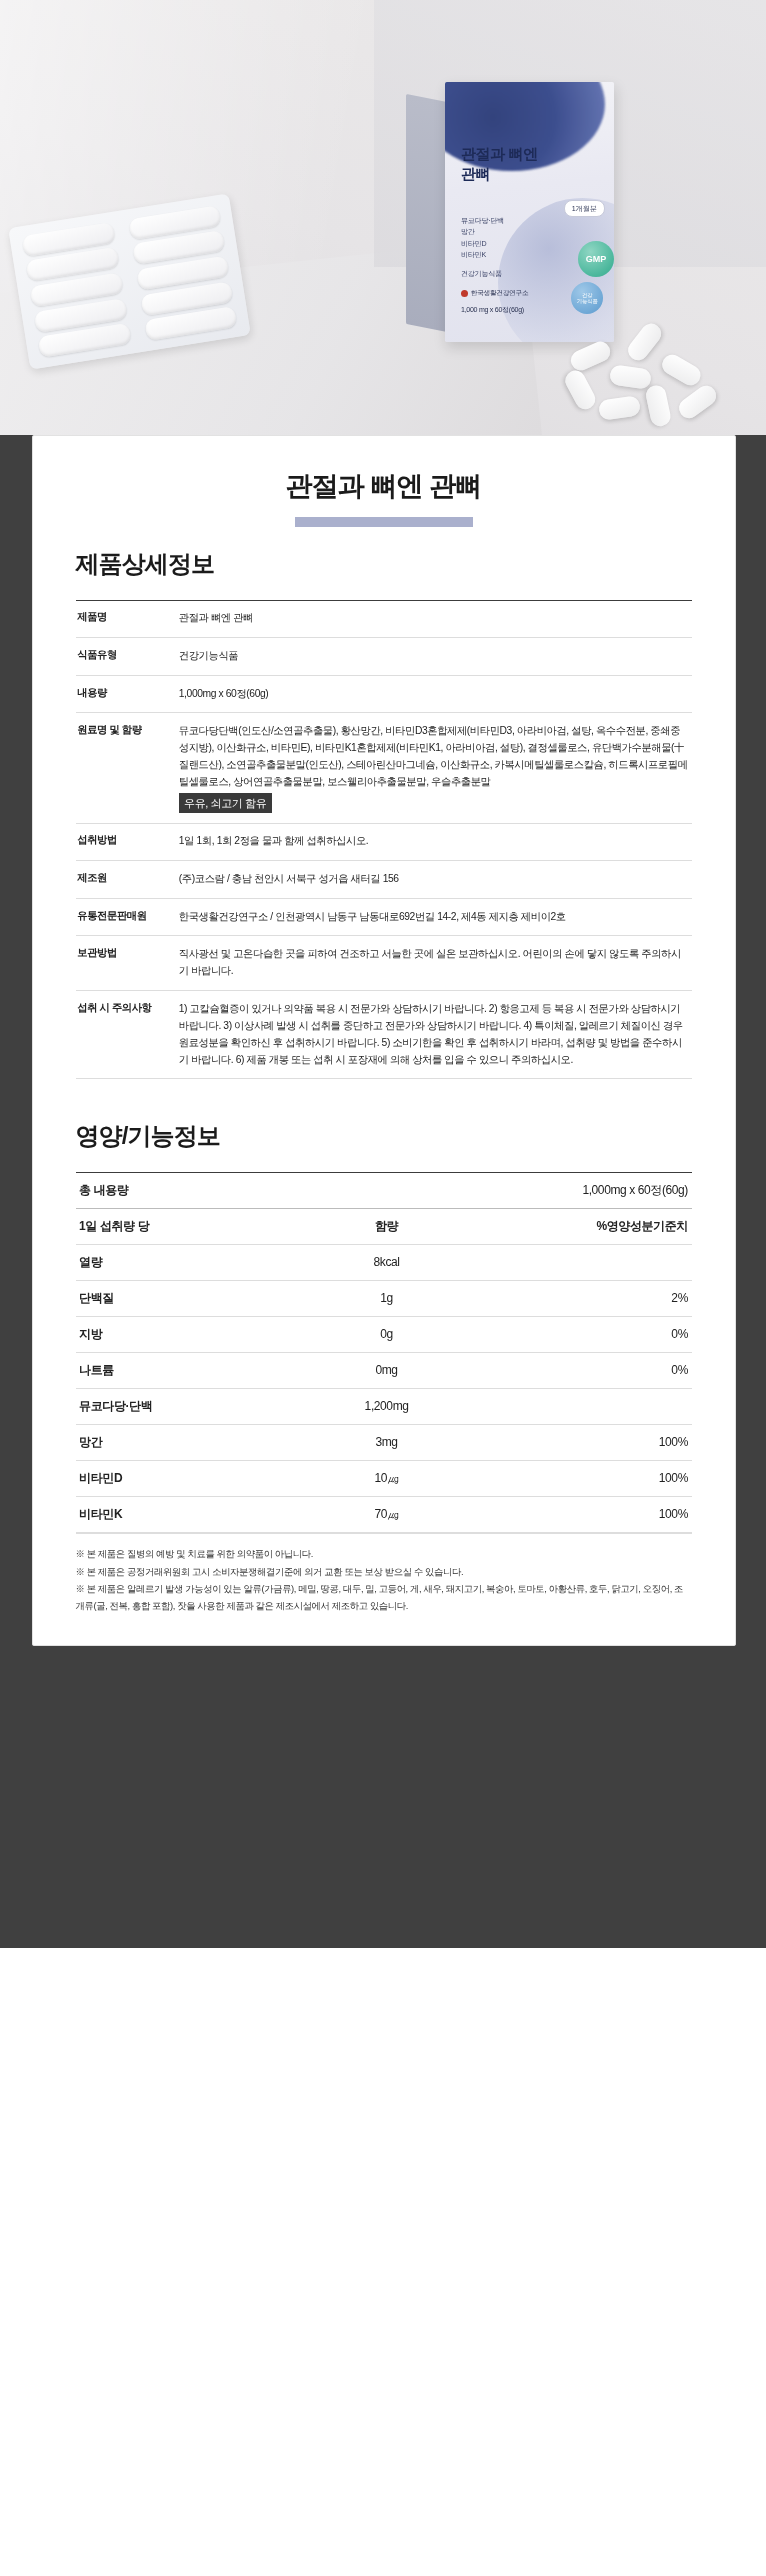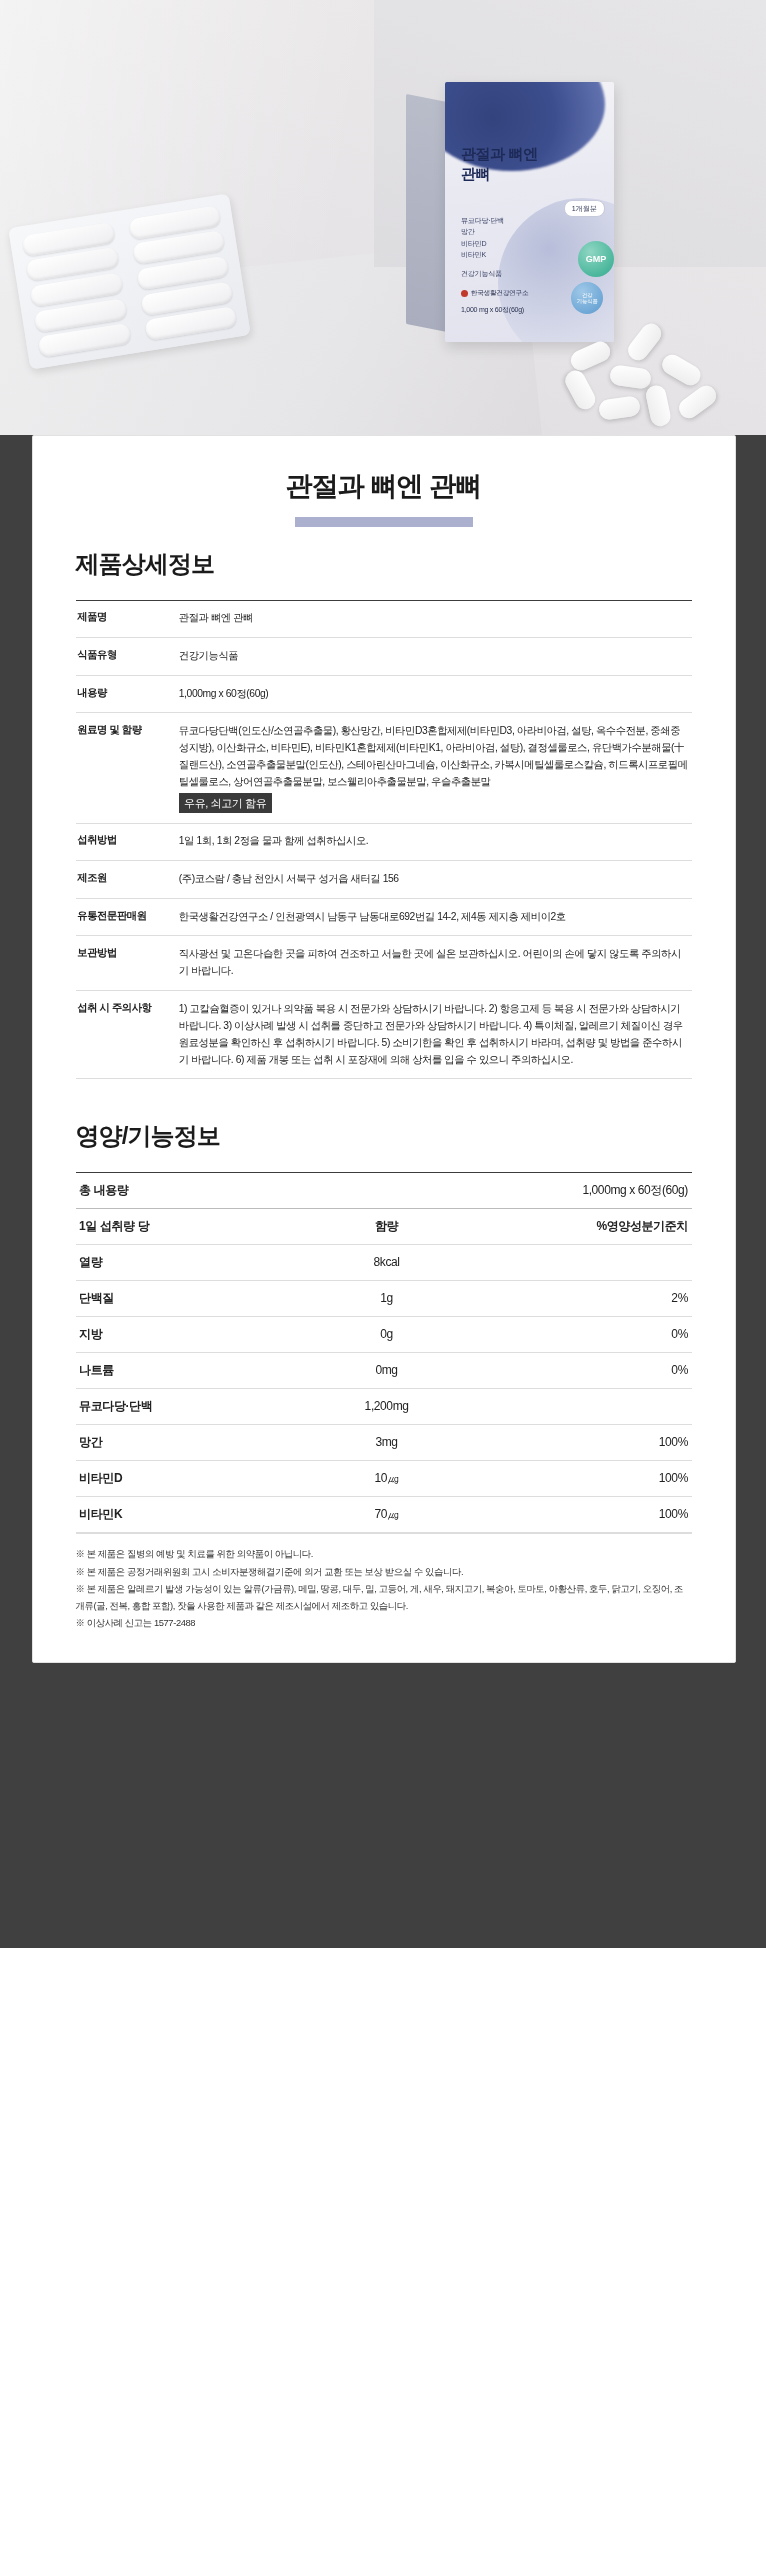--- a/index.html
+++ b/index.html
@@ -454,18 +454,17 @@
           <td class="r">100%</td>
         </tr>
       </tbody>
     </table>
 
 
     <div class="footnotes">
       <div>※ 본 제품은 질병의 예방 및 치료를 위한 의약품이 아닙니다.</div>
       <div>※ 본 제품은 공정거래위원회 고시 소비자분쟁해결기준에 의거 교환 또는 보상 받으실 수 있습니다.</div>
       <div>※ 본 제품은 알레르기 발생 가능성이 있는 알류(가금류), 메밀, 땅콩, 대두, 밀, 고등어, 게, 새우, 돼지고기, 복숭아, 토마토, 아황산류, 호두, 닭고기, 오징어, 조개류(굴, 전복, 홍합 포함), 잣을 사용한 제품과 같은 제조시설에서 제조하고 있습니다.</div>
-      <div>※ 이상사례 신고는 1577-2488</div>
     </div>
 
   </div>
 </div>
 
 
 </body></html>

